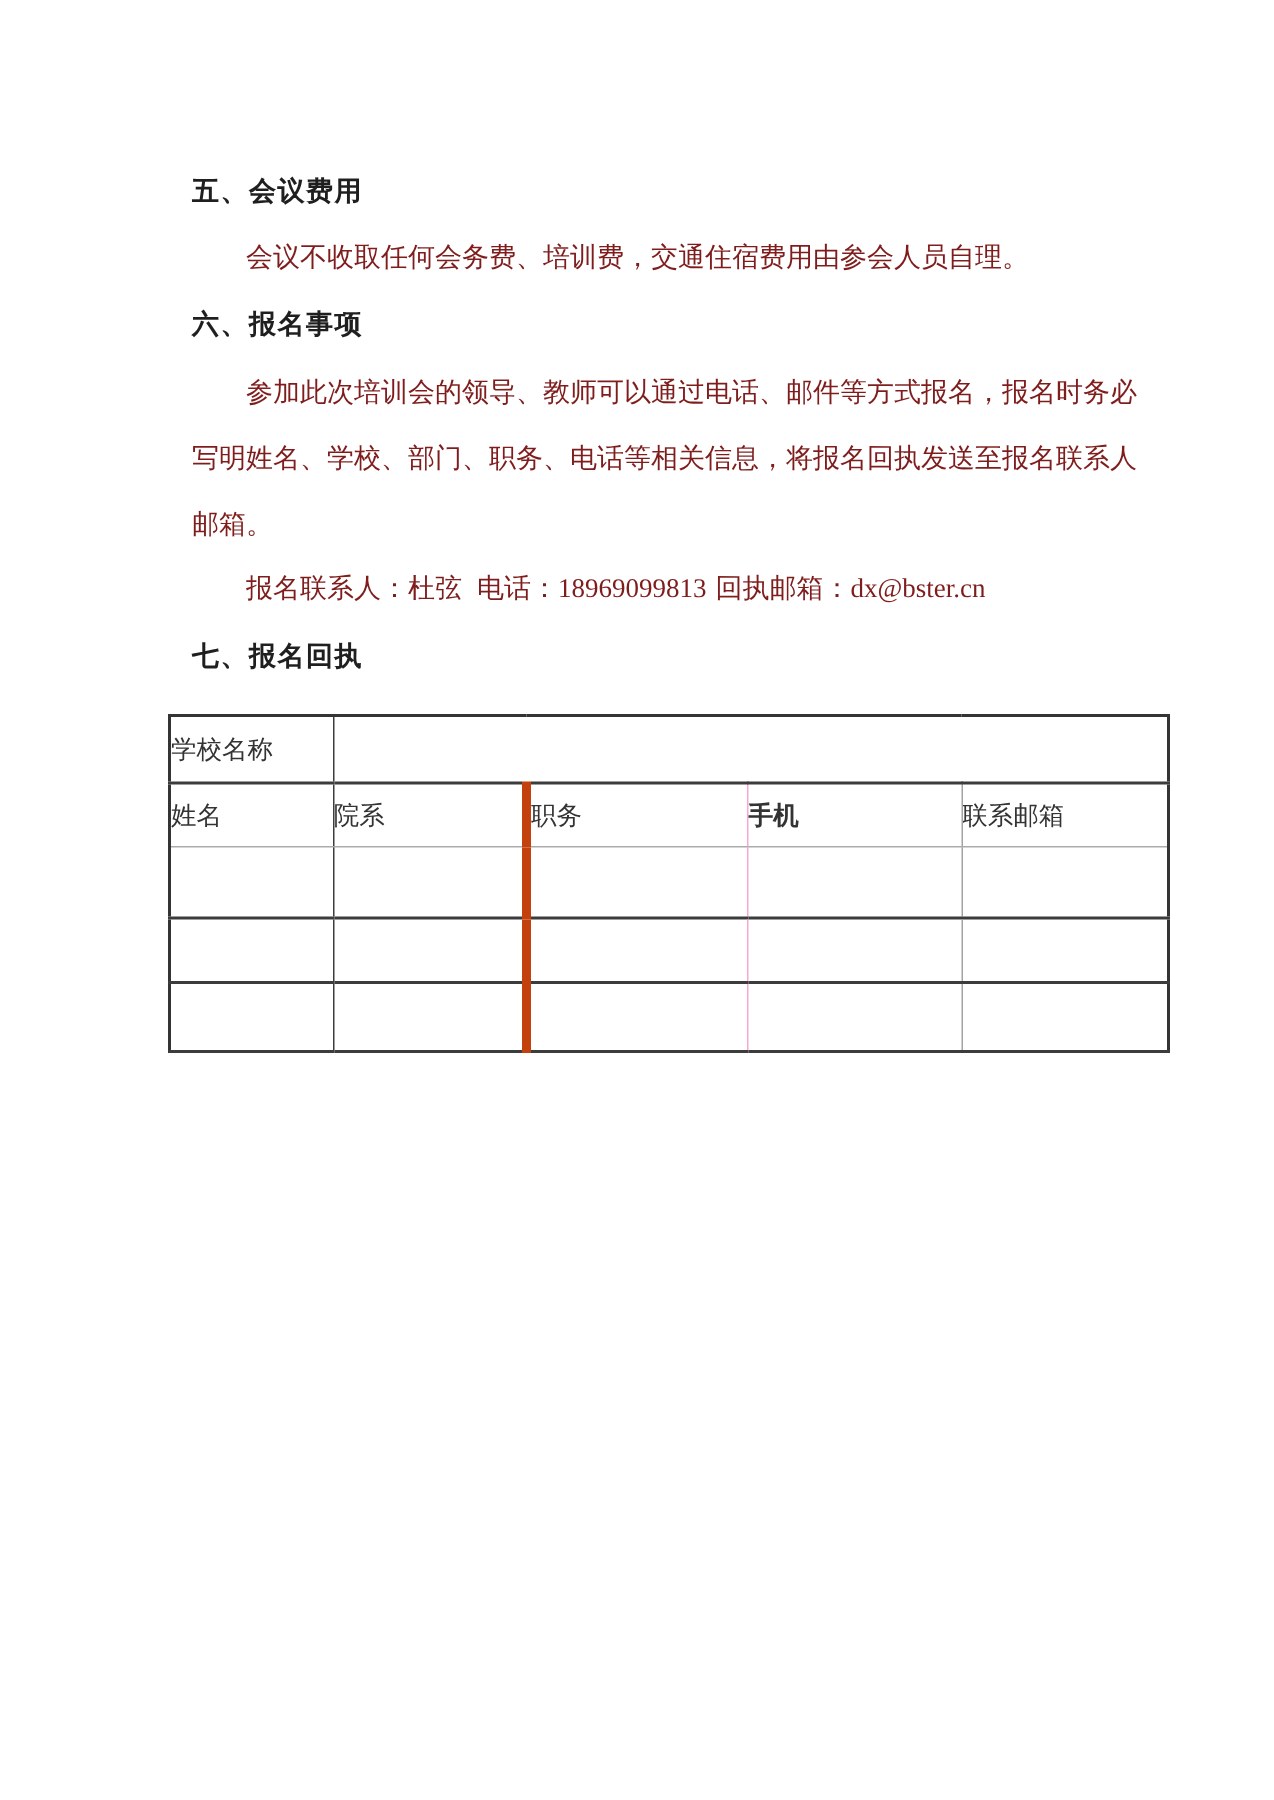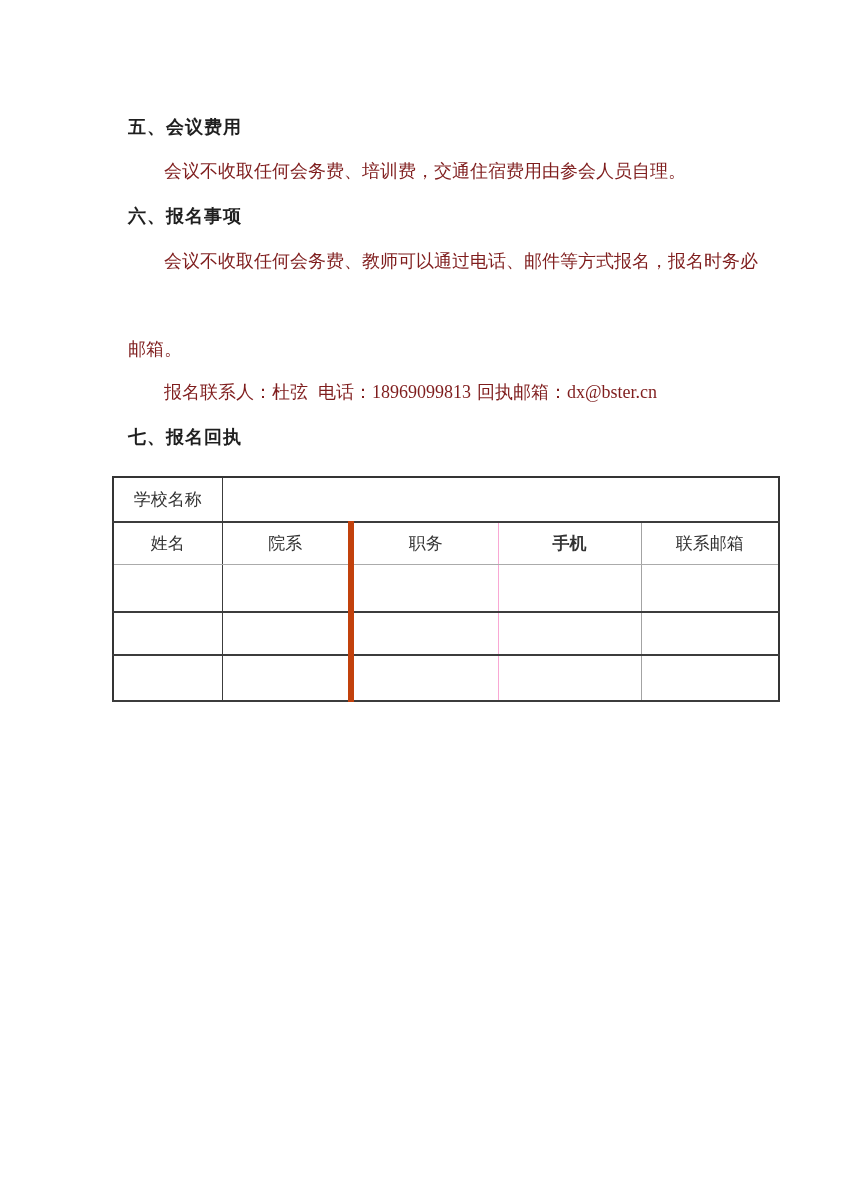--- a/index.html
+++ b/index.html
@@ -43,21 +43,20 @@
     width: 666px;
     border-collapse: collapse;
     table-layout: fixed;
     font-family: "Liberation Sans", "DejaVu Sans", sans-serif;
     font-size: 17px;
     color: #333333;
     border: 2px solid #343434;
   }
   table.reply-table td {
     border: 1px solid #a3a3a3;
-    text-align: center;
     vertical-align: middle;
     padding: 0;
     overflow: hidden;
   }
   
   tr.school-row td { border-bottom: 2px solid #3c3c3c; height: 43px; }
   tr.header-row td { border-bottom: 1px solid #ababab; height: 41px; }
   tr.empty-row td { border-bottom: 2px solid #3c3c3c; }
   tr.empty-row-1 td { height: 46px; }
   tr.empty-row-2 td { height: 41px; }
@@ -77,22 +76,23 @@
 <body>
 
 <div class="page">
 
   <div class="line heading" style="top:116px">五、会议费用</div>
 
   <div class="line indent" style="top:160px">会议不收取任何会务费、培训费，交通住宿费用由参会人员自理。</div>
 
   <div class="line heading" style="top:205px">六、报名事项</div>
 
-  <div class="line indent" style="top:250px">会议不收取任何会务费、教师可以通过电话、邮件等方式报名，报名时务必</div>
+  <div class="line indent" style="top:250px">参加此次培训会的领导、教师可以通过电话、邮件等方式报名，报名时务必</div>
 
+  <div class="line" style="top:294px">写明姓名、学校、部门、职务、电话等相关信息，将报名回执发送至报名联系人</div>
 
   <div class="line" style="top:338px">邮箱。</div>
 
   <div class="line indent" style="top:381px">
     <span>报名联系人：</span><span>杜弦</span><span class="contact-gap-sm">电话：</span><span>18969099813</span><span class="contact-gap-md">回执邮箱：</span><span>dx@bster.cn</span>
   </div>
 
   <div class="line heading" style="top:426px">七、报名回执</div>
 
   <table class="reply-table">

